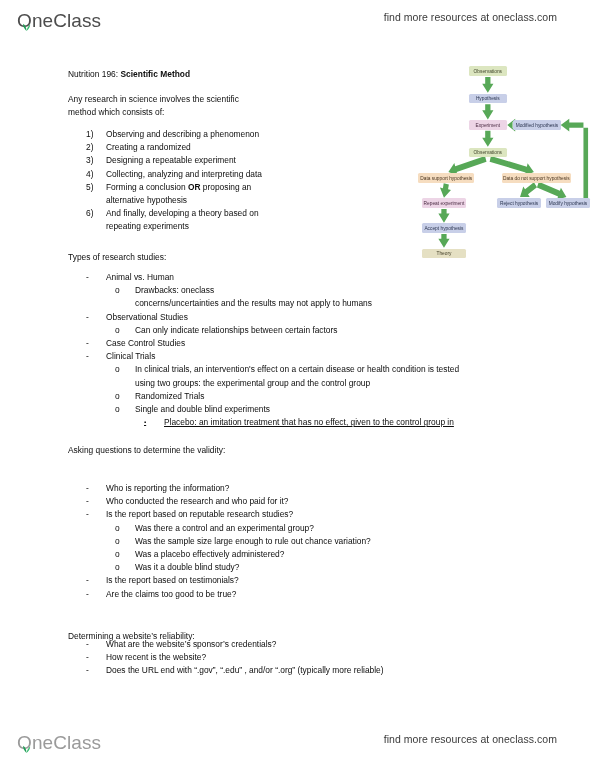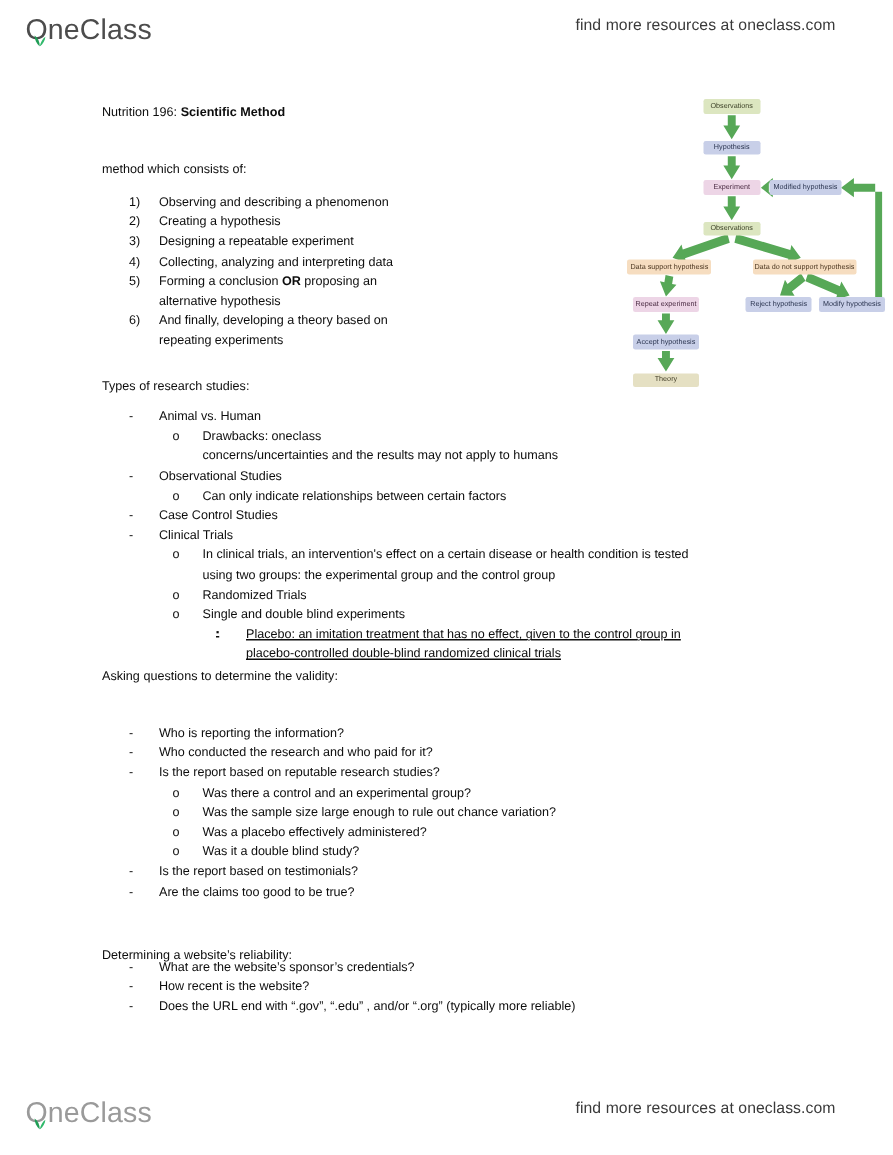--- a/index.html
+++ b/index.html
@@ -184,30 +184,31 @@
       </span>
       <span class="logo-text">OneClass</span>
     </div>
     <div class="tagline">find more resources at oneclass.com</div>
   </div>
 
   <div class="doc">
 
     <div class="txt heading" style="left:68px; top:68px;"><span>Nutrition 196: </span><b>Scientific Method</b></div>
 
+    <div class="txt" style="left:68px; top:93px;">Any research in science involves the scientific</div>
     <div class="txt" style="left:68px; top:106px;">method which consists of:</div>
 
     <div class="blk" style="left:68px; top:128px; width:250px;" id="steps-list">
         <div class="row lvl-num ind1">
           <span class="marker">1)</span>
           <span class="rowtext">Observing and describing a phenomenon</span>
         </div>
         <div class="row lvl-num ind1">
           <span class="marker">2)</span>
-          <span class="rowtext">Creating a hypothesis</span>
+          <span class="rowtext">Creating a randomized</span>
         </div>
         <div class="row lvl-num ind1">
           <span class="marker">3)</span>
           <span class="rowtext">Designing a repeatable experiment</span>
         </div>
         <div class="row lvl-num ind1">
           <span class="marker">4)</span>
           <span class="rowtext">Collecting, analyzing and interpreting data</span>
         </div>
         <div class="row lvl-num ind1">
@@ -270,24 +271,20 @@
           <span class="marker">o</span>
           <span class="rowtext">Randomized Trials</span>
         </div>
         <div class="row lvl-circ ind2">
           <span class="marker">o</span>
           <span class="rowtext">Single and double blind experiments</span>
         </div>
         <div class="row lvl-sq ind3">
           <span class="marker" style="font-size: 6px;">▪</span>
           <span class="rowtext">Placebo: an imitation treatment that has no effect, given to the control group in</span>
-        </div>
-        <div class="row lvl-sq ind3">
-          <span class="marker"></span>
-          <span class="rowtext">placebo-controlled double-blind randomized clinical trials</span>
         </div>
       </div>
 
     <div class="txt" style="left:68px; top:444px;">Asking questions to determine the validity:</div>
     <div class="blk" style="left:68px; top:482px; width:470px;" id="sec3-list">
         <div class="row lvl-dash ind1">
           <span class="marker">-</span>
           <span class="rowtext">Who is reporting the information?</span>
         </div>
         <div class="row lvl-dash ind1">

